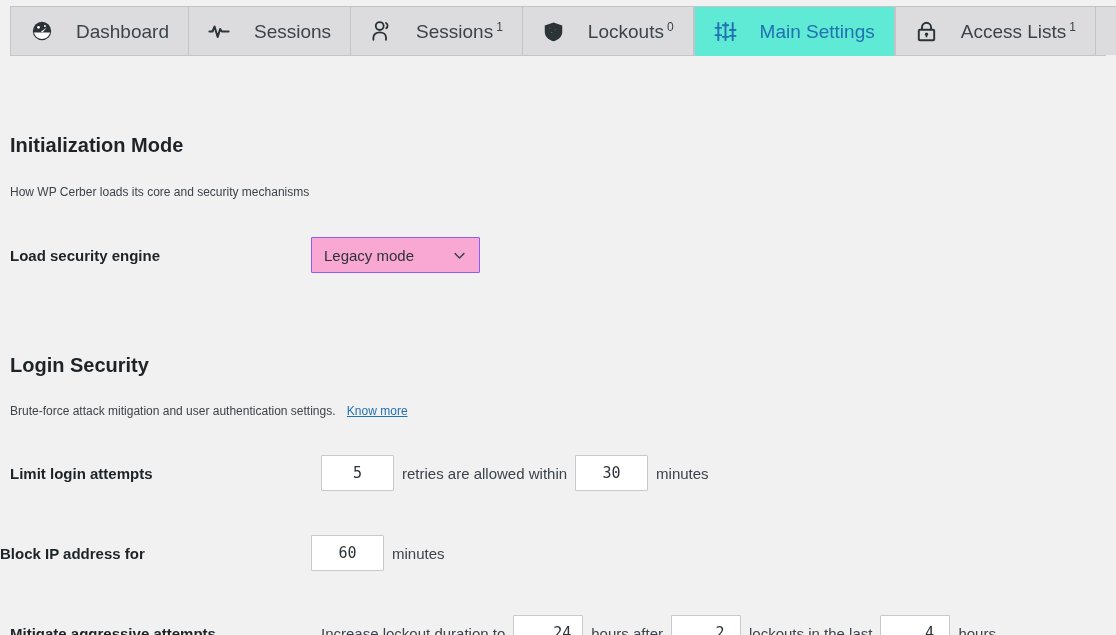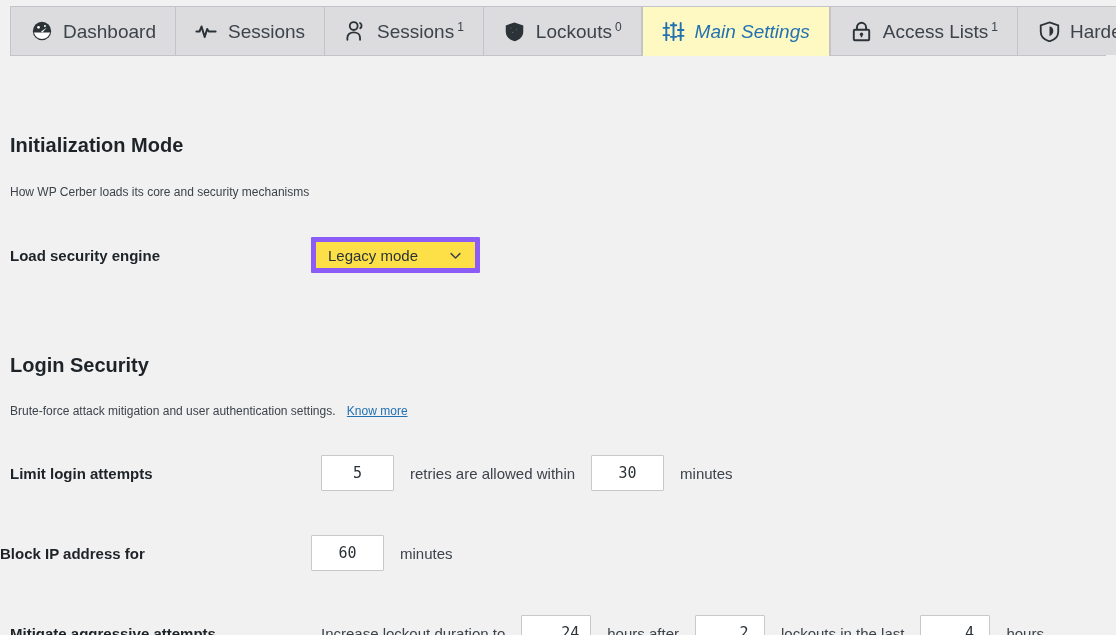--- a/index.html
+++ b/index.html
@@ -37,47 +37,46 @@
     position: absolute;
     left: 10px;
     top: 6px;
     display: flex;
     align-items: stretch;
     height: 50px;
   }
   .tab {
     display: flex;
     align-items: center;
-    gap: 9px;
+    gap: 22px;
     padding: 0 19px;
     height: 49px;
     box-sizing: border-box;
     background: #dcdcde;
     border: 1px solid #c3c4c7;
     border-bottom: none;
     border-right: none;
     color: #3c434a;
     font-size: 19px;
     line-height: 1;
     white-space: nowrap;
     position: relative;
     cursor: pointer;
   }
   .tab:first-child { }
   .tab.last-of-group {
     border-right: 1px solid #c3c4c7;
   }
   .tab.active {
-    background: #fef9c3;
+    background: #5eead4;
     color: #2271b1;
     height: 50px;
     border: 1px solid #c3c4c7;
     border-bottom: none;
     z-index: 3;
-    font-style: italic;
   }
   .tab.active + .tab {
     border-left: 1px solid #c3c4c7;
   }
   .tab .tlabel {
     position: relative;
   }
   .tab .badge {
     font-size: 12px;
     vertical-align: super;
@@ -131,21 +130,21 @@
     flex: 0 0 311px;
     box-sizing: border-box;
   }
   .row-body {
     display: flex;
     align-items: center;
     font-size: 15px;
     color: #3c434a;
     white-space: nowrap;
   }
-  .row-body .txt { padding: 0 16px; text-align: right; }
+  .row-body .txt { padding: 0 8px; text-align: right; }
   .row-body .txt.first { padding-left: 0; }
 
   .num-input {
     width: 73px;
     height: 36px;
     box-sizing: border-box;
     border: 1px solid #c8c9cb;
     background: #ffffff;
     color: #2c3338;
     font-family: "DejaVu Sans Mono", monospace;
@@ -158,22 +157,22 @@
   .num-input.w-narrow { width: 70px; padding-left: 28px; }
 
   .sel-wrap {
     position: relative;
     display: inline-block;
   }
   .select-box {
     width: 169px;
     height: 36px;
     box-sizing: border-box;
-    background: #fde047;
-    border: 5px solid #8b5cf6;
+    background: #f9a8d4;
+    border: 1px solid #8b5cf6;
     border-radius: 1px;
     display: flex;
     align-items: center;
     padding: 0 12px;
     font-size: 15px;
     color: #2c3338;
     cursor: pointer;
     justify-content: space-between;
   }
   .select-box .chev {

